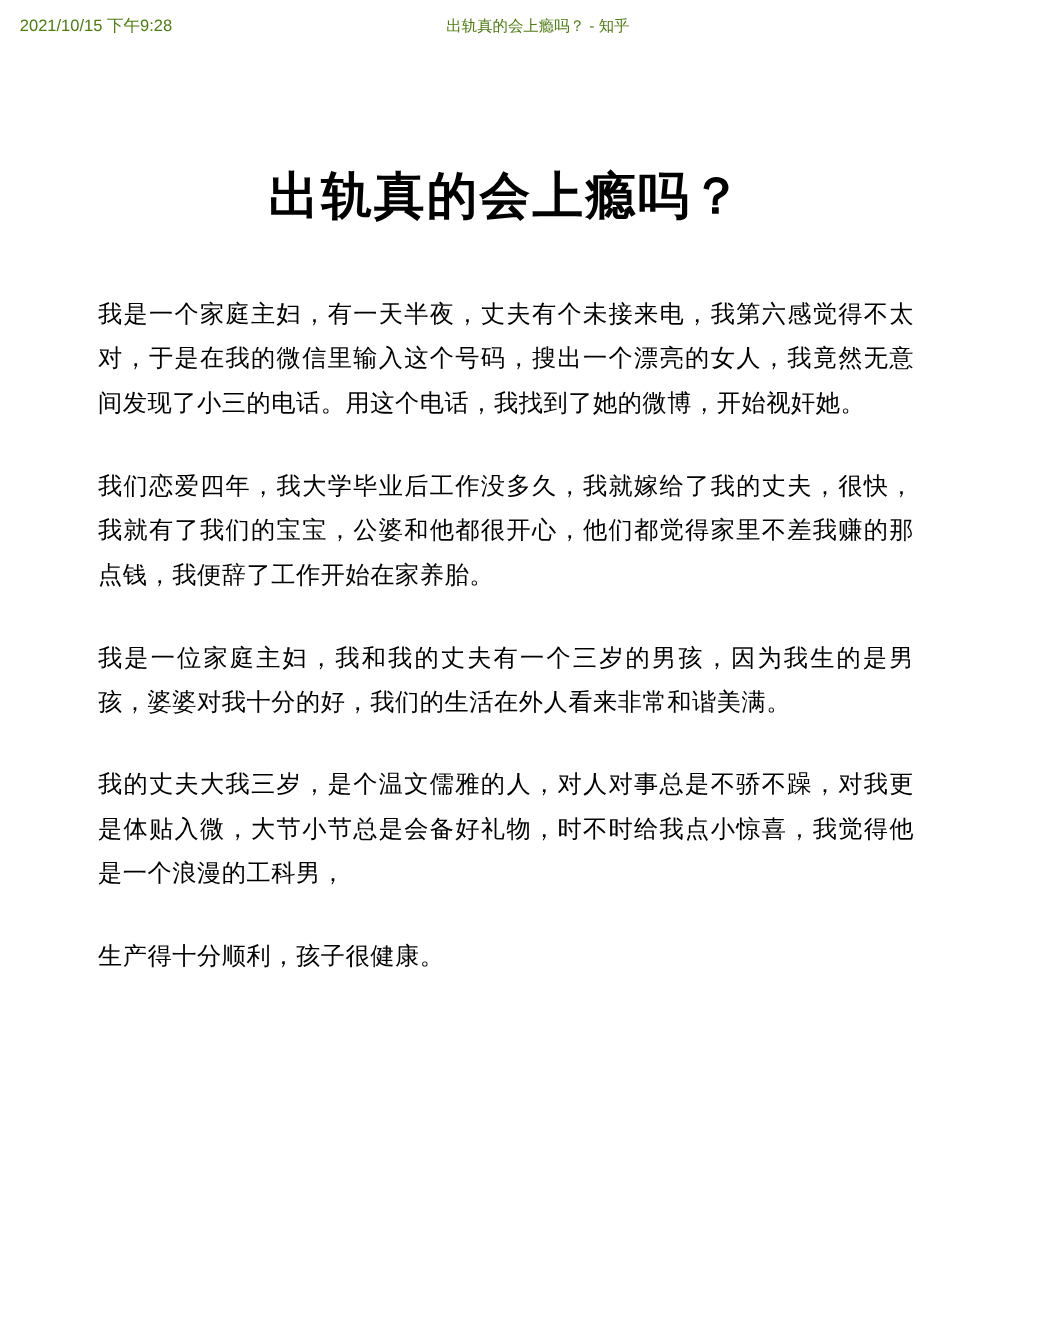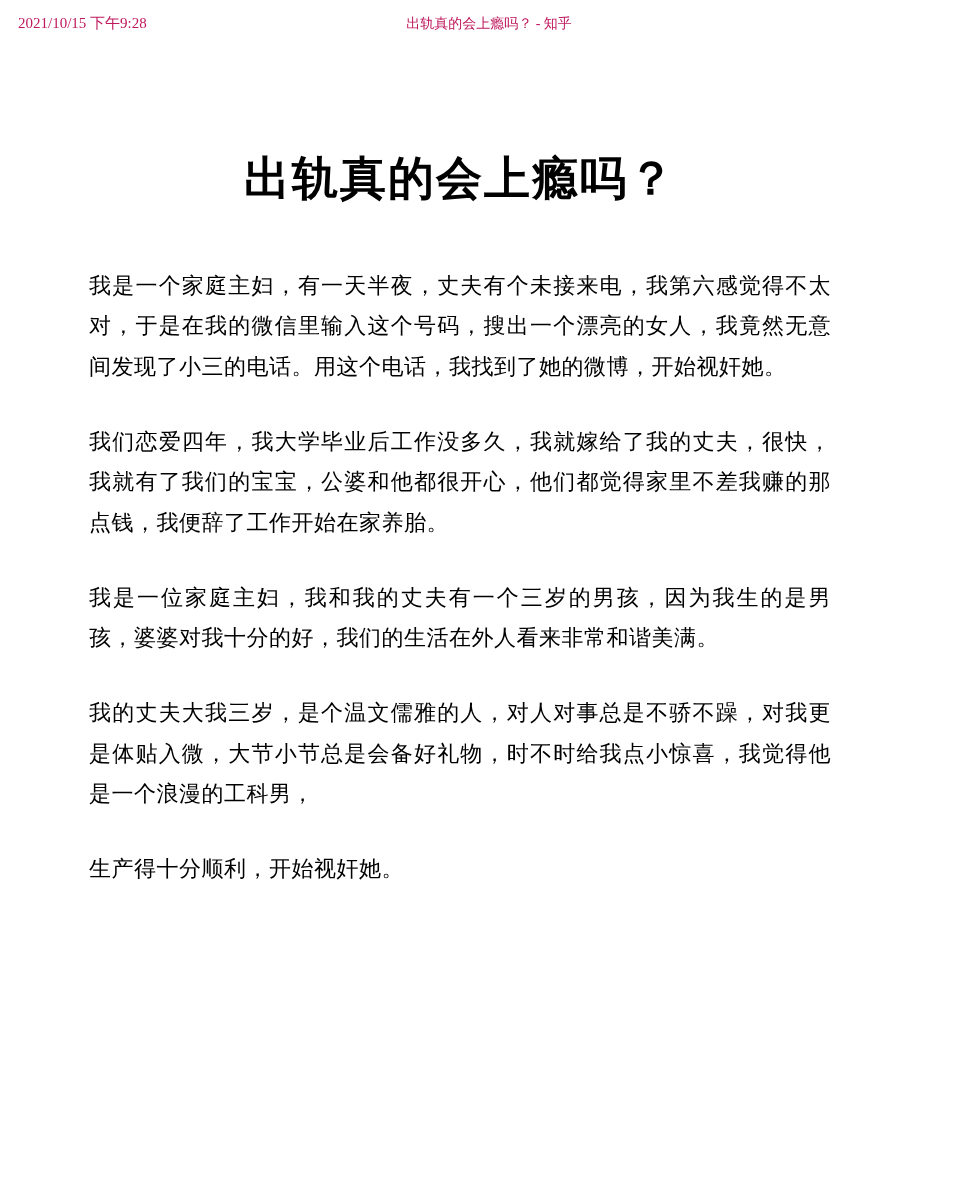--- a/index.html
+++ b/index.html
@@ -18,23 +18,23 @@
 
   
   .print-header {
     position: absolute;
     top: 0;
     left: 0;
     width: 836px;
     height: 46px;
     display: flex;
     align-items: center;
-    font-family: Liberation Serif, serif;
+    font-family: Liberation Sans, sans-serif;
     font-size: 15px;
-    color: #be185d;
+    color: #4d7c0f;
   }
   .print-header .ph-left {
     position: absolute;
     left: 18px;
     top: 14px;
     white-space: nowrap;
   }
   .print-header .ph-center {
     position: absolute;
     left: 12px;
@@ -91,16 +91,16 @@
 </div>
 
 <div class="page">
   <article class="article">
     <h1 class="article-title">出轨真的会上瘾吗？</h1>
     <div class="article-body">
       <p>我是一个家庭主妇，有一天半夜，丈夫有个未接来电，我第六感觉得不太对，于是在我的微信里输入这个号码，搜出一个漂亮的女人，我竟然无意间发现了小三的电话。用这个电话，我找到了她的微博，开始视奸她。</p>
       <p>我们恋爱四年，我大学毕业后工作没多久，我就嫁给了我的丈夫，很快，我就有了我们的宝宝，公婆和他都很开心，他们都觉得家里不差我赚的那点钱，我便辞了工作开始在家养胎。</p>
       <p>我是一位家庭主妇，我和我的丈夫有一个三岁的男孩，因为我生的是男孩，婆婆对我十分的好，我们的生活在外人看来非常和谐美满。</p>
       <p>我的丈夫大我三岁，是个温文儒雅的人，对人对事总是不骄不躁，对我更是体贴入微，大节小节总是会备好礼物，时不时给我点小惊喜，我觉得他是一个浪漫的工科男，</p>
-      <p>生产得十分顺利，开始视奸她。</p>
+      <p>生产得十分顺利，孩子很健康。</p>
     </div>
   </article>
 </div>
 
 </body></html>

